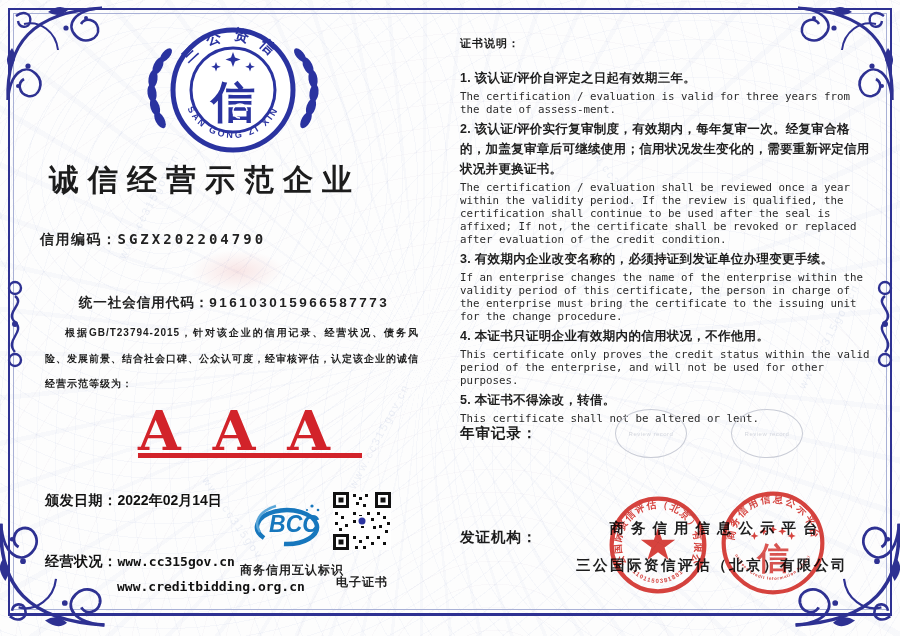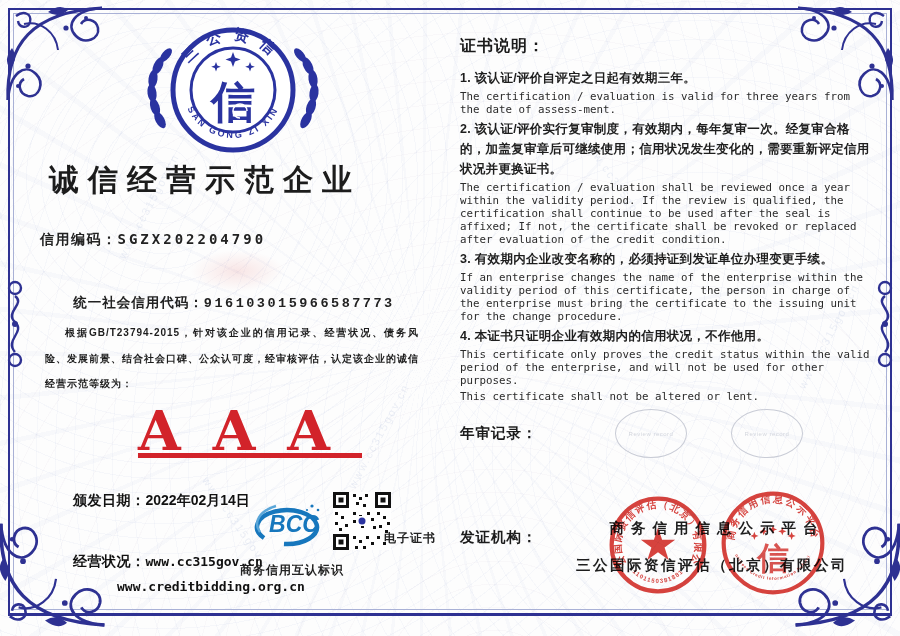--- a/index.html
+++ b/index.html
@@ -22,30 +22,30 @@
   .edgeorn.left{left:3px;}
   .edgeorn.right{right:3px;transform:scaleX(-1);}
   .wm{position:absolute;color:rgba(130,150,195,0.14);font-size:11px;letter-spacing:2px;white-space:nowrap;pointer-events:none;}
 
   .abs{position:absolute;}
   .cert-title{left:40px;top:160px;width:388px;font-size:30px;font-weight:900;color:#1c1c1c;letter-spacing:9px;padding-left:9px;box-sizing:border-box;font-family:Liberation Serif, serif;}
   .credit-line{left:40px;top:231px;width:388px;text-align:left;font-size:14px;font-weight:700;color:#222;letter-spacing:1.5px;}
   .credit-line .val{font-family:"DejaVu Sans Mono",monospace;letter-spacing:3px;font-weight:700;}
   .redmark{left:190px;top:250px;width:95px;height:42px;background:radial-gradient(ellipse at center, rgba(215,70,70,0.13), rgba(215,70,70,0) 70%);}
   .uscc-line{left:40px;top:294px;width:388px;text-align:center;font-size:13.5px;font-weight:700;color:#222;letter-spacing:1px;}
-  .uscc-line .val{font-family:Liberation Mono, monospace;letter-spacing:2.5px;}
+  .uscc-line .val{font-family:Liberation Sans, sans-serif;letter-spacing:2.5px;}
   .bodytext{left:45px;top:320px;width:374px;font-size:10px;line-height:25.5px;color:#1d1d1d;font-weight:600;text-align:justify;text-indent:2em;letter-spacing:1px;}
   .grade{left:40px;top:398px;width:388px;text-align:center;font-family:"DejaVu Serif",serif;font-size:55px;font-weight:700;color:#d2232a;letter-spacing:32px;padding-left:32px;box-sizing:border-box;text-decoration:underline;}
   .inforow{left:45px;font-size:14px;color:#111;white-space:nowrap;}
-  .inforow .lbl{font-weight:800;letter-spacing:0.5px;margin-left:28px;}
+  .inforow .lbl{font-weight:800;letter-spacing:0.5px;}
   .inforow .val{font-weight:600;}
   .inforow .url{font-family:"DejaVu Sans Mono",monospace;font-weight:700;font-size:13px;}
   .caption{font-size:12px;color:#222;font-weight:700;text-align:center;letter-spacing:1px;}
 
-  .notes-head{left:460px;top:36px;font-size:16px;font-weight:800;color:#1b1b1b;letter-spacing:1px;}
+  .notes-head{left:460px;top:36px;font-size:11px;font-weight:800;color:#1b1b1b;letter-spacing:1px;}
   .notes{left:460px;top:66px;width:414px;}
   .note{margin-bottom:3px;}
   .note .zh{margin:2px 0;font-size:12.5px;line-height:20px;font-weight:700;color:#1e1e1e;letter-spacing:0.3px;}
   .note .en{margin:2px 0;font-family:"DejaVu Sans Mono",monospace;font-size:10.8px;line-height:13px;color:#2a2a2a;}
   .review-lbl{left:460px;top:424px;font-size:14.5px;font-weight:800;color:#1b1b1b;letter-spacing:1px;}
   .oval{border:1px solid #c9ccd6;border-radius:50%;width:70px;height:47px;display:flex;align-items:center;justify-content:center;}
   .oval span{font-size:6px;color:#d4d7de;letter-spacing:0.5px;}
   .issuer-lbl{left:460px;top:528px;font-size:14.5px;font-weight:800;color:#1b1b1b;letter-spacing:1px;}
   .issuer-l1{left:572px;top:519px;width:290px;text-align:center;font-size:14.5px;font-weight:700;color:#1d1d1d;letter-spacing:7px;}
   .issuer-l2{left:552px;top:556px;width:320px;text-align:center;font-size:14.5px;font-weight:700;color:#1d1d1d;letter-spacing:2.5px;}
@@ -244,21 +244,21 @@
         <rect x="44" y="44" width="3" height="3"></rect>
       <rect x="50" y="50" width="3" height="3"></rect>
         <rect x="30" y="54" width="3" height="3"></rect>
         <rect x="22" y="54" width="3" height="3"></rect>
         <rect x="40" y="34" width="3" height="3"></rect>
         <rect x="28" y="33" width="3" height="3"></rect>
     </g>
     <rect x="24" y="24" width="10" height="10" fill="#fff"></rect>
     <circle cx="29" cy="29" r="3.5" fill="#2a33a0"></circle>
   </svg>
-  <div class="abs caption" style="left:328px;top:530px;width:68px;margin-left:48px;">电子证书</div>
+  <div class="abs caption" style="left:328px;top:574px;width:68px;">电子证书</div>
 
   <div class="abs notes-head">证书说明：</div>
 
   <div class="abs notes">
     <div class="note">
       <p class="zh">1. 该认证/评价自评定之日起有效期三年。</p>
       <p class="en">The certification / evaluation is valid for three years from the date of assess-ment.</p>
     </div>
     <div class="note">
       <p class="zh">2. 该认证/评价实行复审制度，有效期内，每年复审一次。经复审合格的，加盖复审章后可继续使用；信用状况发生变化的，需要重新评定信用状况并更换证书。</p>
@@ -266,20 +266,21 @@
     </div>
     <div class="note">
       <p class="zh">3. 有效期内企业改变名称的，必须持证到发证单位办理变更手续。</p>
       <p class="en">If an enterprise changes the name of the enterprise within the validity period of this certificate, the person in charge of the enterprise must bring the certificate to the issuing unit for the change procedure.</p>
     </div>
     <div class="note">
       <p class="zh">4. 本证书只证明企业有效期内的信用状况，不作他用。</p>
       <p class="en">This certificate only proves the credit status within the valid period of the enterprise, and will not be used for other purposes.</p>
     </div>
     <div class="note">
+      <p class="zh">5. 本证书不得涂改，转借。</p>
       <p class="en">This certificate shall not be altered or lent.</p>
     </div>
   </div>
 
   <div class="abs review-lbl">年审记录：</div>
   <div class="abs oval" style="left:615px;top:409px;">
     <span>Review record</span>
   </div>
   <div class="abs oval" style="left:731px;top:409px;">
     <span>Review record</span>

